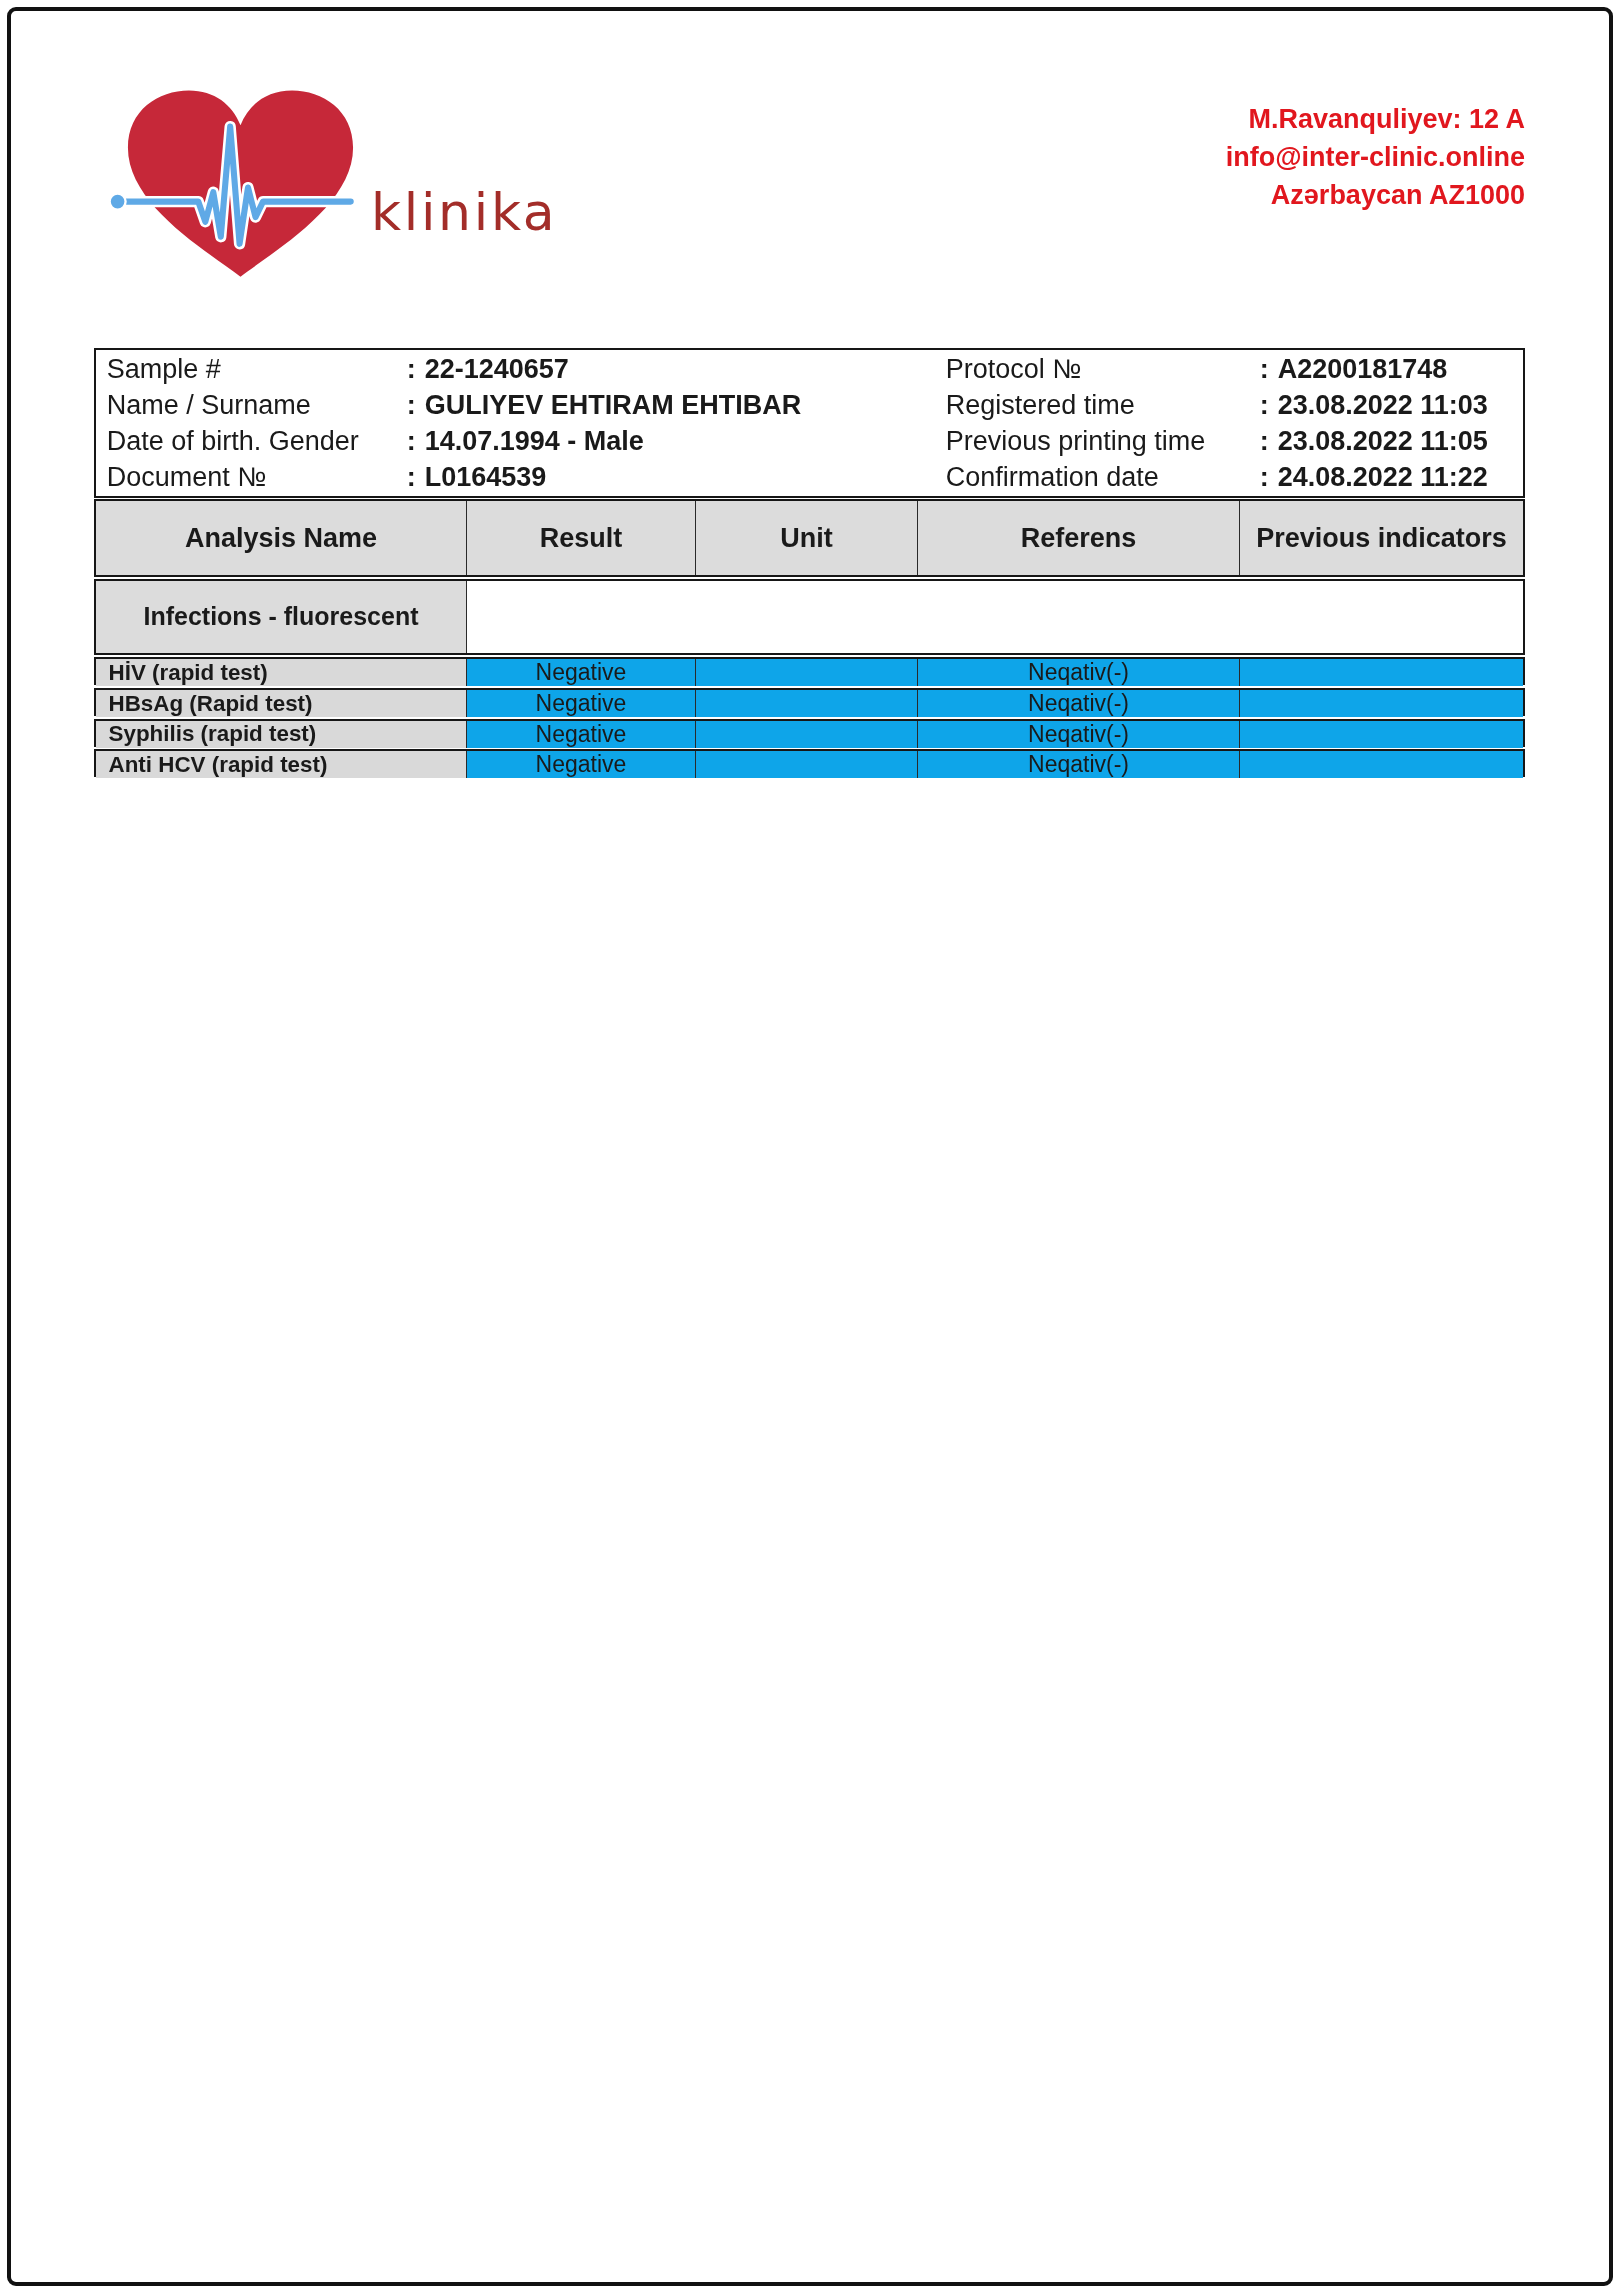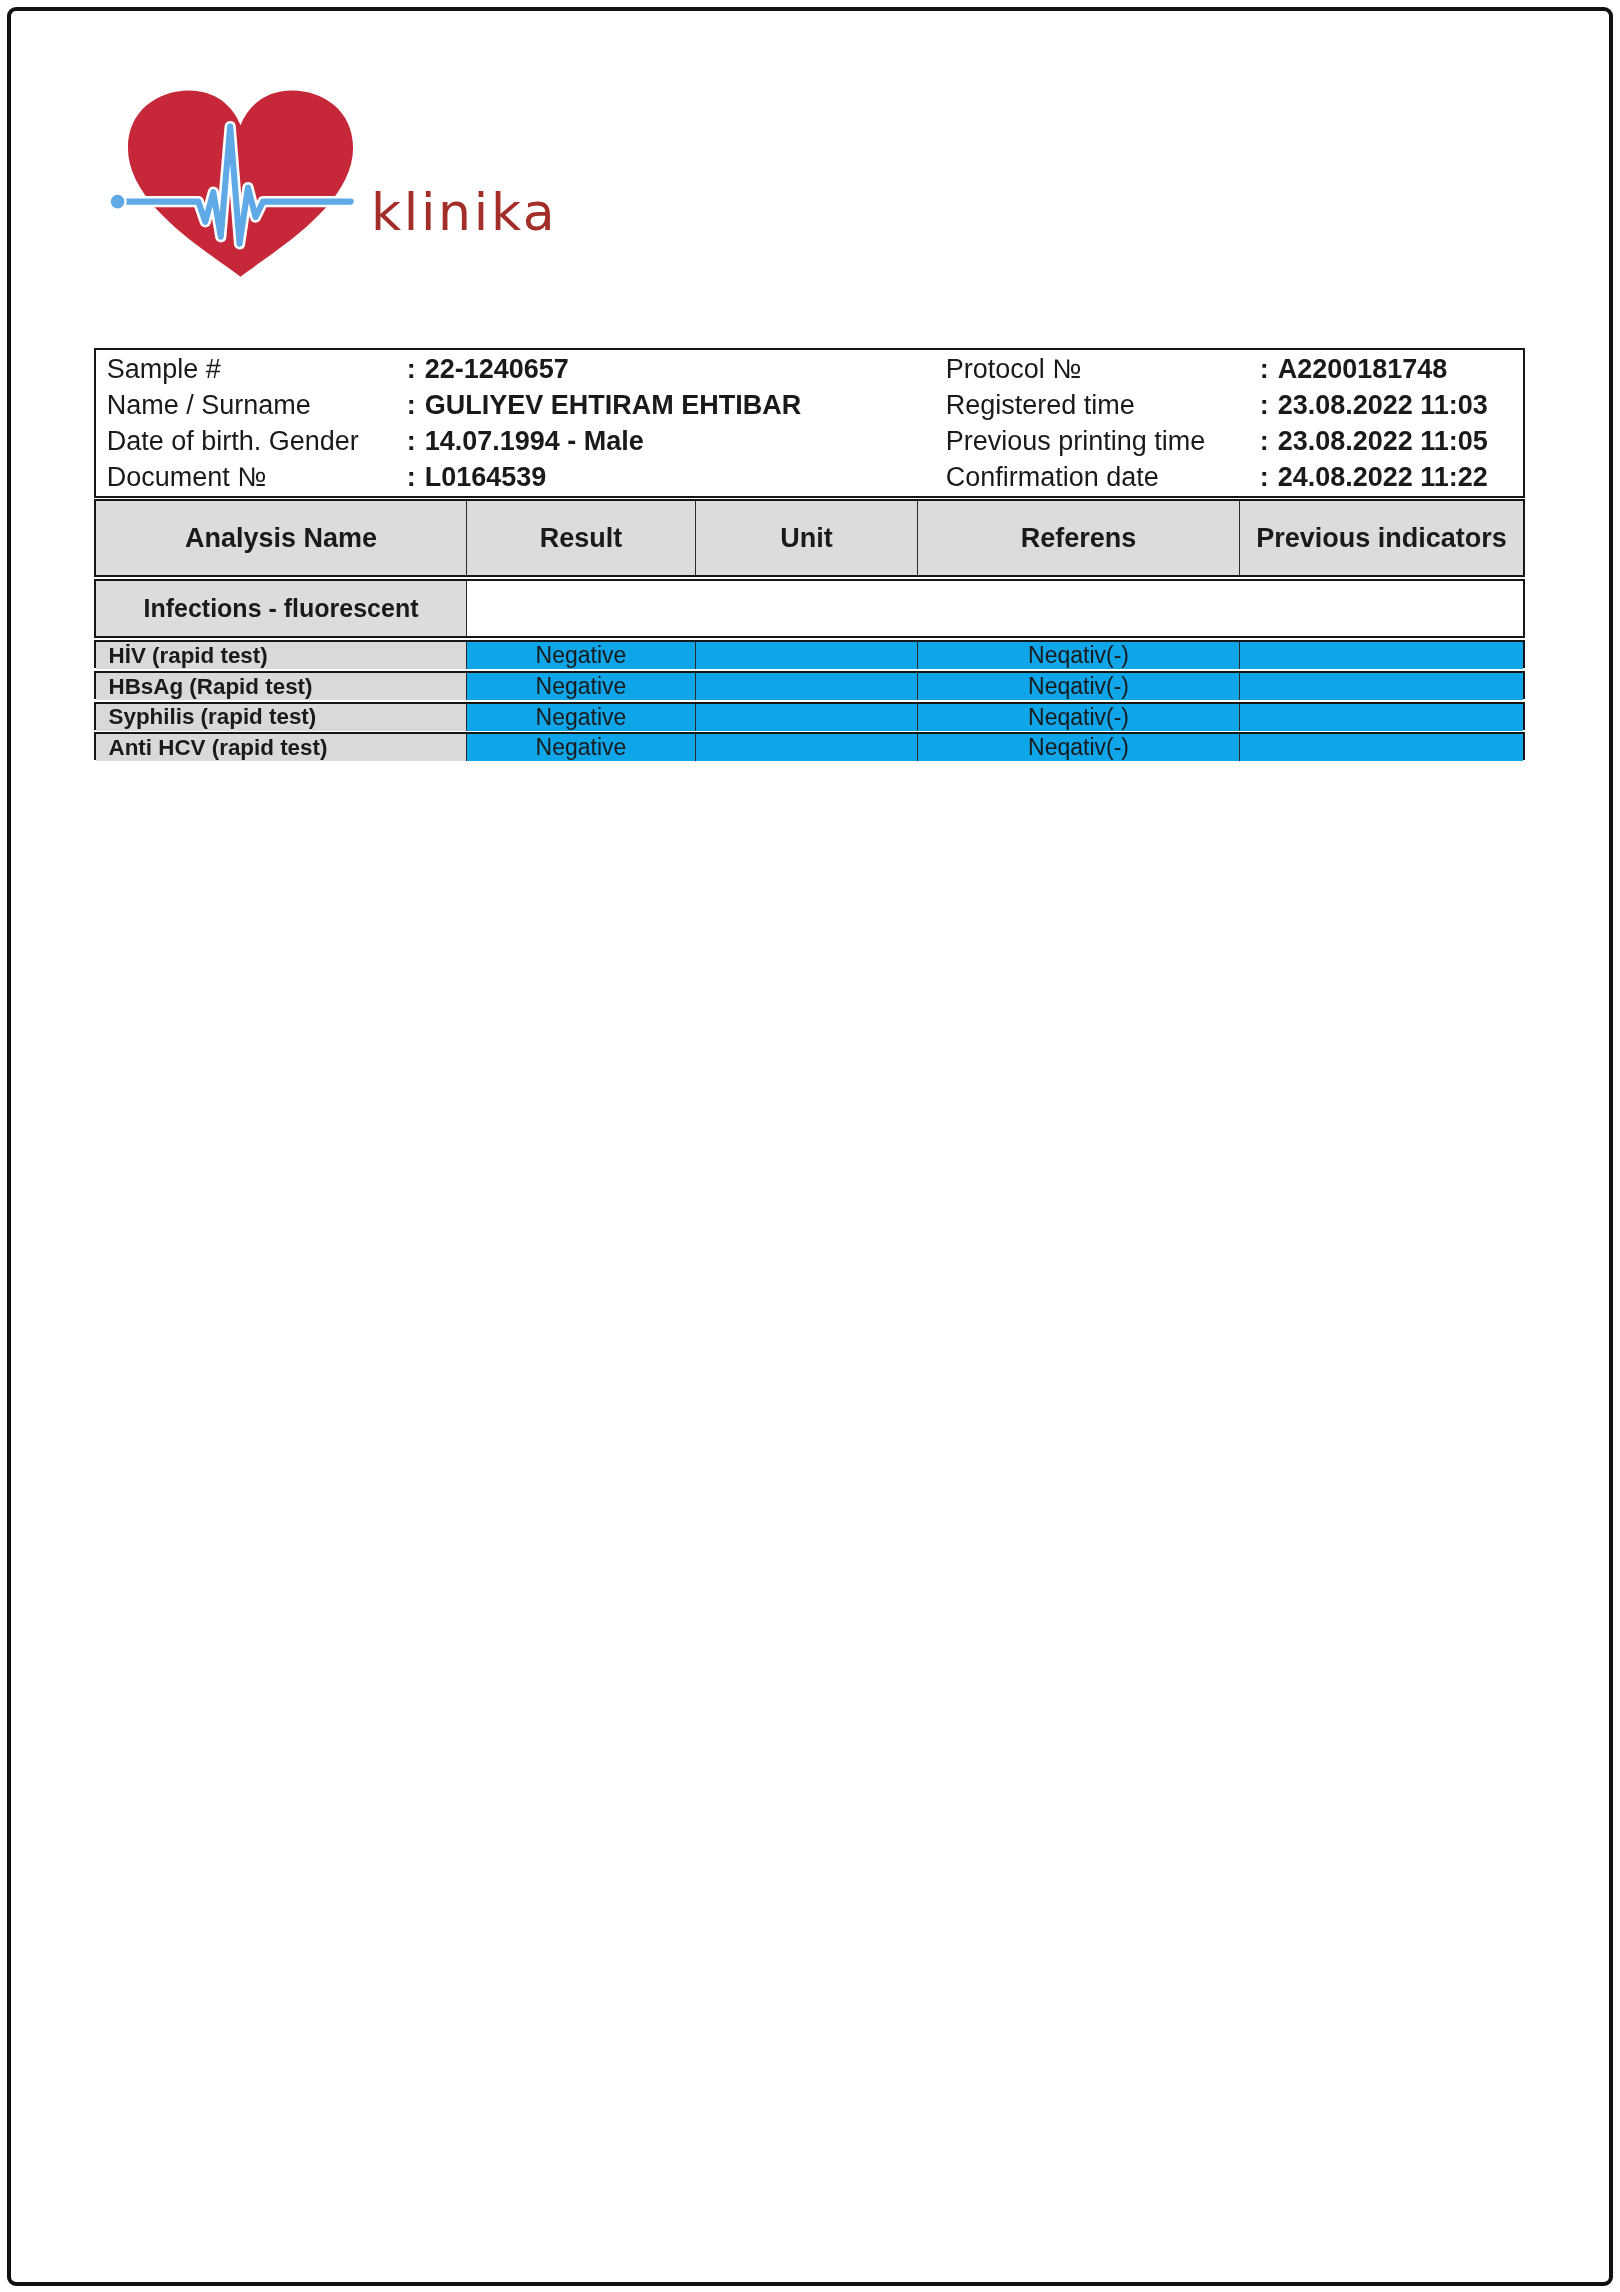--- a/index.html
+++ b/index.html
@@ -68,21 +68,21 @@
   .cell{
     display:flex;align-items:center;justify-content:center;
     border-right:1.8px solid #2a2a2a;
     text-align:center;
   }
   .cell:last-child{border-right:none;}
 
   .header-row{height:78px;margin-top:0.9px;background:#ffffff;}
   .header-row .cell{background:#dcdcdc;font-weight:bold;font-size:27px;line-height:32px;}
 
-  .section-row{height:59px;margin-top:1.8px;grid-template-columns:371px 1fr;}
+  .section-row{height:76px;margin-top:1.8px;grid-template-columns:371px 1fr;}
   .section-row .cell.section-name{background:#dcdcdc;font-weight:bold;font-size:25px;}
   .section-row .cell.section-space{background:#ffffff;border-right:none;}
 
   .data-row{height:28px;margin-top:2.7px;}
   .data-row .cell{font-size:23px;background:#0ea5e9;}
   .data-row .cell.name{
     background:#d9d9d9;justify-content:flex-start;
     padding-left:12.5px;font-weight:bold;font-size:22.4px;text-align:left;
   }
 </style>
@@ -95,20 +95,25 @@
   <div class="logo">
     <svg width="269" height="197" viewBox="0 0 560 420">
       <path d="M280 415 C 200 355 40 260 40 140 C 40 60 105 18 170 18 C 225 18 262 48 280 92 C 298 48 335 18 390 18 C 455 18 520 60 520 140 C 520 260 360 355 280 415 Z" fill="#c62839"></path>
       <polyline points="15,255 170,255 190,255 205,298 222,235 238,330 258,95 278,345 296,225 312,288 328,255 515,255" fill="none" stroke="#ffffff" stroke-width="24" stroke-linejoin="round" stroke-linecap="round"></polyline>
       <polyline points="15,255 170,255 190,255 205,298 222,235 238,330 258,95 278,345 296,225 312,288 328,255 515,255" fill="none" stroke="#5fa9e6" stroke-width="13" stroke-linejoin="round" stroke-linecap="round"></polyline>
       <circle cx="18" cy="255" r="17" fill="#5fa9e6" stroke="#ffffff" stroke-width="5"></circle>
     </svg>
     <div class="brand-secondary">klinika</div>
   </div>
 
+  <div class="contact">
+    <div>M.Ravanquliyev: 12 A</div>
+    <div>info@inter-clinic.online</div>
+    <div>Azərbaycan AZ1000</div>
+  </div>
 
   <div class="report">
 
     <div class="info-box">
       <div class="lbl">Sample #</div>
       <div class="val">
           <span class="sep">:</span>
           <span>22-1240657</span>
         </div>
       <div class="lbl">Protocol №</div>

